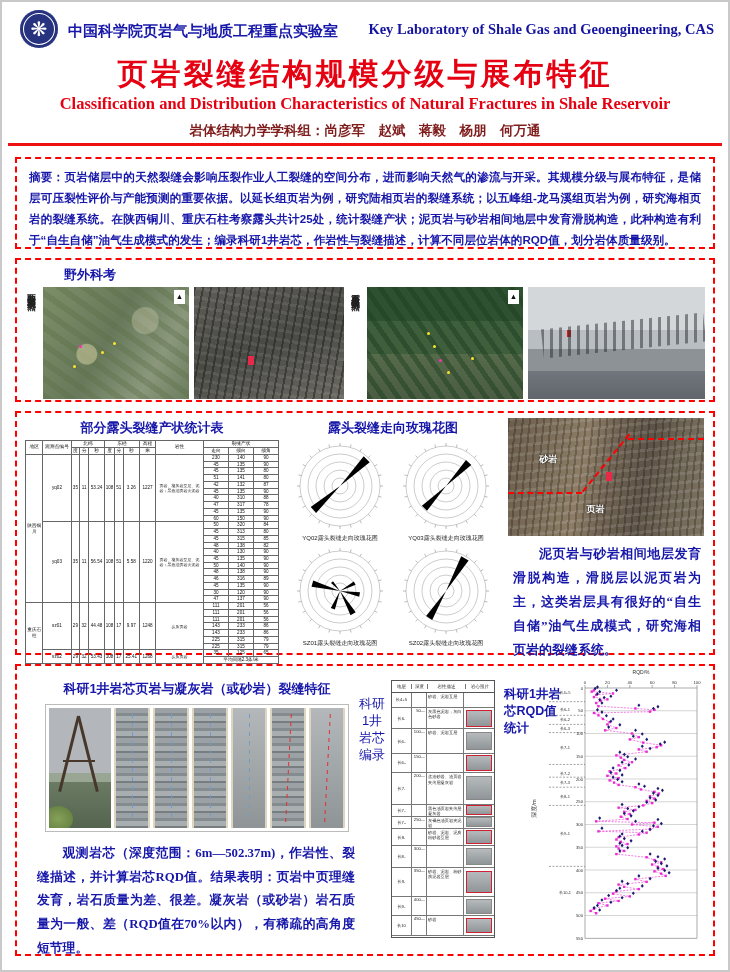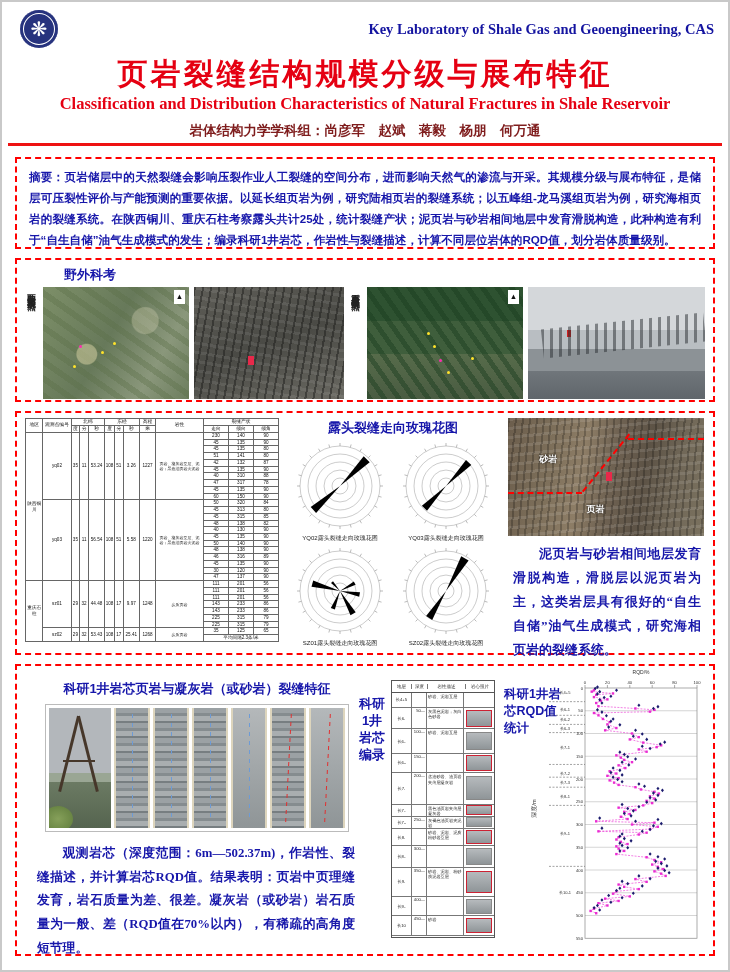--- a/index.html
+++ b/index.html
@@ -91,21 +91,21 @@
   .notebook{position:absolute;left:50%;top:46%;width:6px;height:9px;background:#e8294a;}
   .slump-par{margin:6px 4px 0 6px;color:#1717aa;font-weight:bold;font-size:13px;line-height:1.85;
     text-align:justify;text-indent:2em;font-family:"Liberation Serif","DejaVu Serif",serif;}
   
   .sec-bottom{height:292px;}
   .core-title{position:absolute;left:30px;top:14px;width:300px;text-align:center;color:#1717aa;
     font-weight:bold;font-size:13px;}
   .core-par{position:absolute;left:20px;top:176px;width:318px;color:#1717aa;font-weight:bold;
     font-size:12.8px;line-height:1.85;text-align:justify;text-indent:2em;
     font-family:"Liberation Serif","DejaVu Serif",serif;}
-  .vlabel{position:absolute;left:340px;top:30px;width:30px;color:#1717aa;font-weight:bold;
+  .vlabel{position:absolute;left:340px;top:30px;width:30px;color:#1717aa;font-weight:normal;
     font-size:13px;line-height:1.3;text-align:center;}
   .corelog{position:absolute;left:374px;top:14px;width:104px;height:258px;border:1px solid #555;
     box-sizing:border-box;font-size:4.2px;color:#222;background:#fff;}
   .cl-head{display:flex;height:11px;border-bottom:1px solid #555;align-items:center;text-align:center;font-size:4.5px;}
   .cl-body{position:relative;height:244px;}
   .cl-row{display:flex;box-sizing:border-box;border-bottom:0.5px solid #777;}
   .cl-c1{width:19px;border-right:0.5px solid #777;display:flex;align-items:center;justify-content:center;}
   .cl-c2{width:15px;border-right:0.5px solid #777;text-align:right;padding-right:1px;box-sizing:border-box;}
   .cl-c3{width:37px;border-right:0.5px solid #777;padding:1px;box-sizing:border-box;line-height:1.3;}
   .cl-c4{flex:1;display:flex;align-items:center;justify-content:center;}
@@ -116,20 +116,21 @@
   .rqd-svg{position:absolute;left:528px;top:0px;}
   .footer-space{height:14px;}
 </style>
 </head>
 <body>
 
 <div class="poster">
 
   <div class="header">
     <div class="logo">❋</div>
+    <div class="lab-cn">中国科学院页岩气与地质工程重点实验室</div>
     <div class="lab-en">Key Laboratory of Shale Gas and Geoengineering, CAS</div>
     <h1 class="title-cn">页岩裂缝结构规模分级与展布特征</h1>
     <div class="title-en">Classification and Distribution Characteristics of Natural Fractures in Shale Reservoir</div>
     <div class="authors">岩体结构力学学科组：尚彦军　赵斌　蒋毅　杨朋　何万通</div>
     <div class="red-rule"></div>
   </div>
 
   <div class="sec sec-abstract">
     <div class="abstract-text">摘要：页岩储层中的天然裂缝会影响压裂作业人工裂缝的空间分布，进而影响天然气的渗流与开采。其规模分级与展布特征，是储层可压裂性评价与产能预测的重要依据。以延长组页岩为例，研究陆相页岩的裂缝系统；以五峰组-龙马溪组页岩为例，研究海相页岩的裂缝系统。在陕西铜川、重庆石柱考察露头共计25处，统计裂缝产状；泥页岩与砂岩相间地层中发育滑脱构造，此种构造有利于“自生自储”油气生成模式的发生；编录科研1井岩芯，作岩性与裂缝描述，计算不同层位岩体的RQD值，划分岩体质量级别。</div>
   </div>
@@ -158,20 +159,21 @@
         <div class="pin y" style="left:104px;top:70px"></div>
       </div>
       <div class="photo rock2">
         <div class="figure-dot"></div>
       </div>
     </div>
   </div>
 
   <div class="sec sec-middle">
     <div class="col-table">
+      <div class="panel-title">部分露头裂缝产状统计表</div>
       <table class="stats-table">
           <colgroup>
             <col style="width:16px">
             <col style="width:26px">
             <col style="width:8px">
             <col style="width:8px">
             <col style="width:15px">
             <col style="width:9px">
             <col style="width:8px">
             <col style="width:15px">

